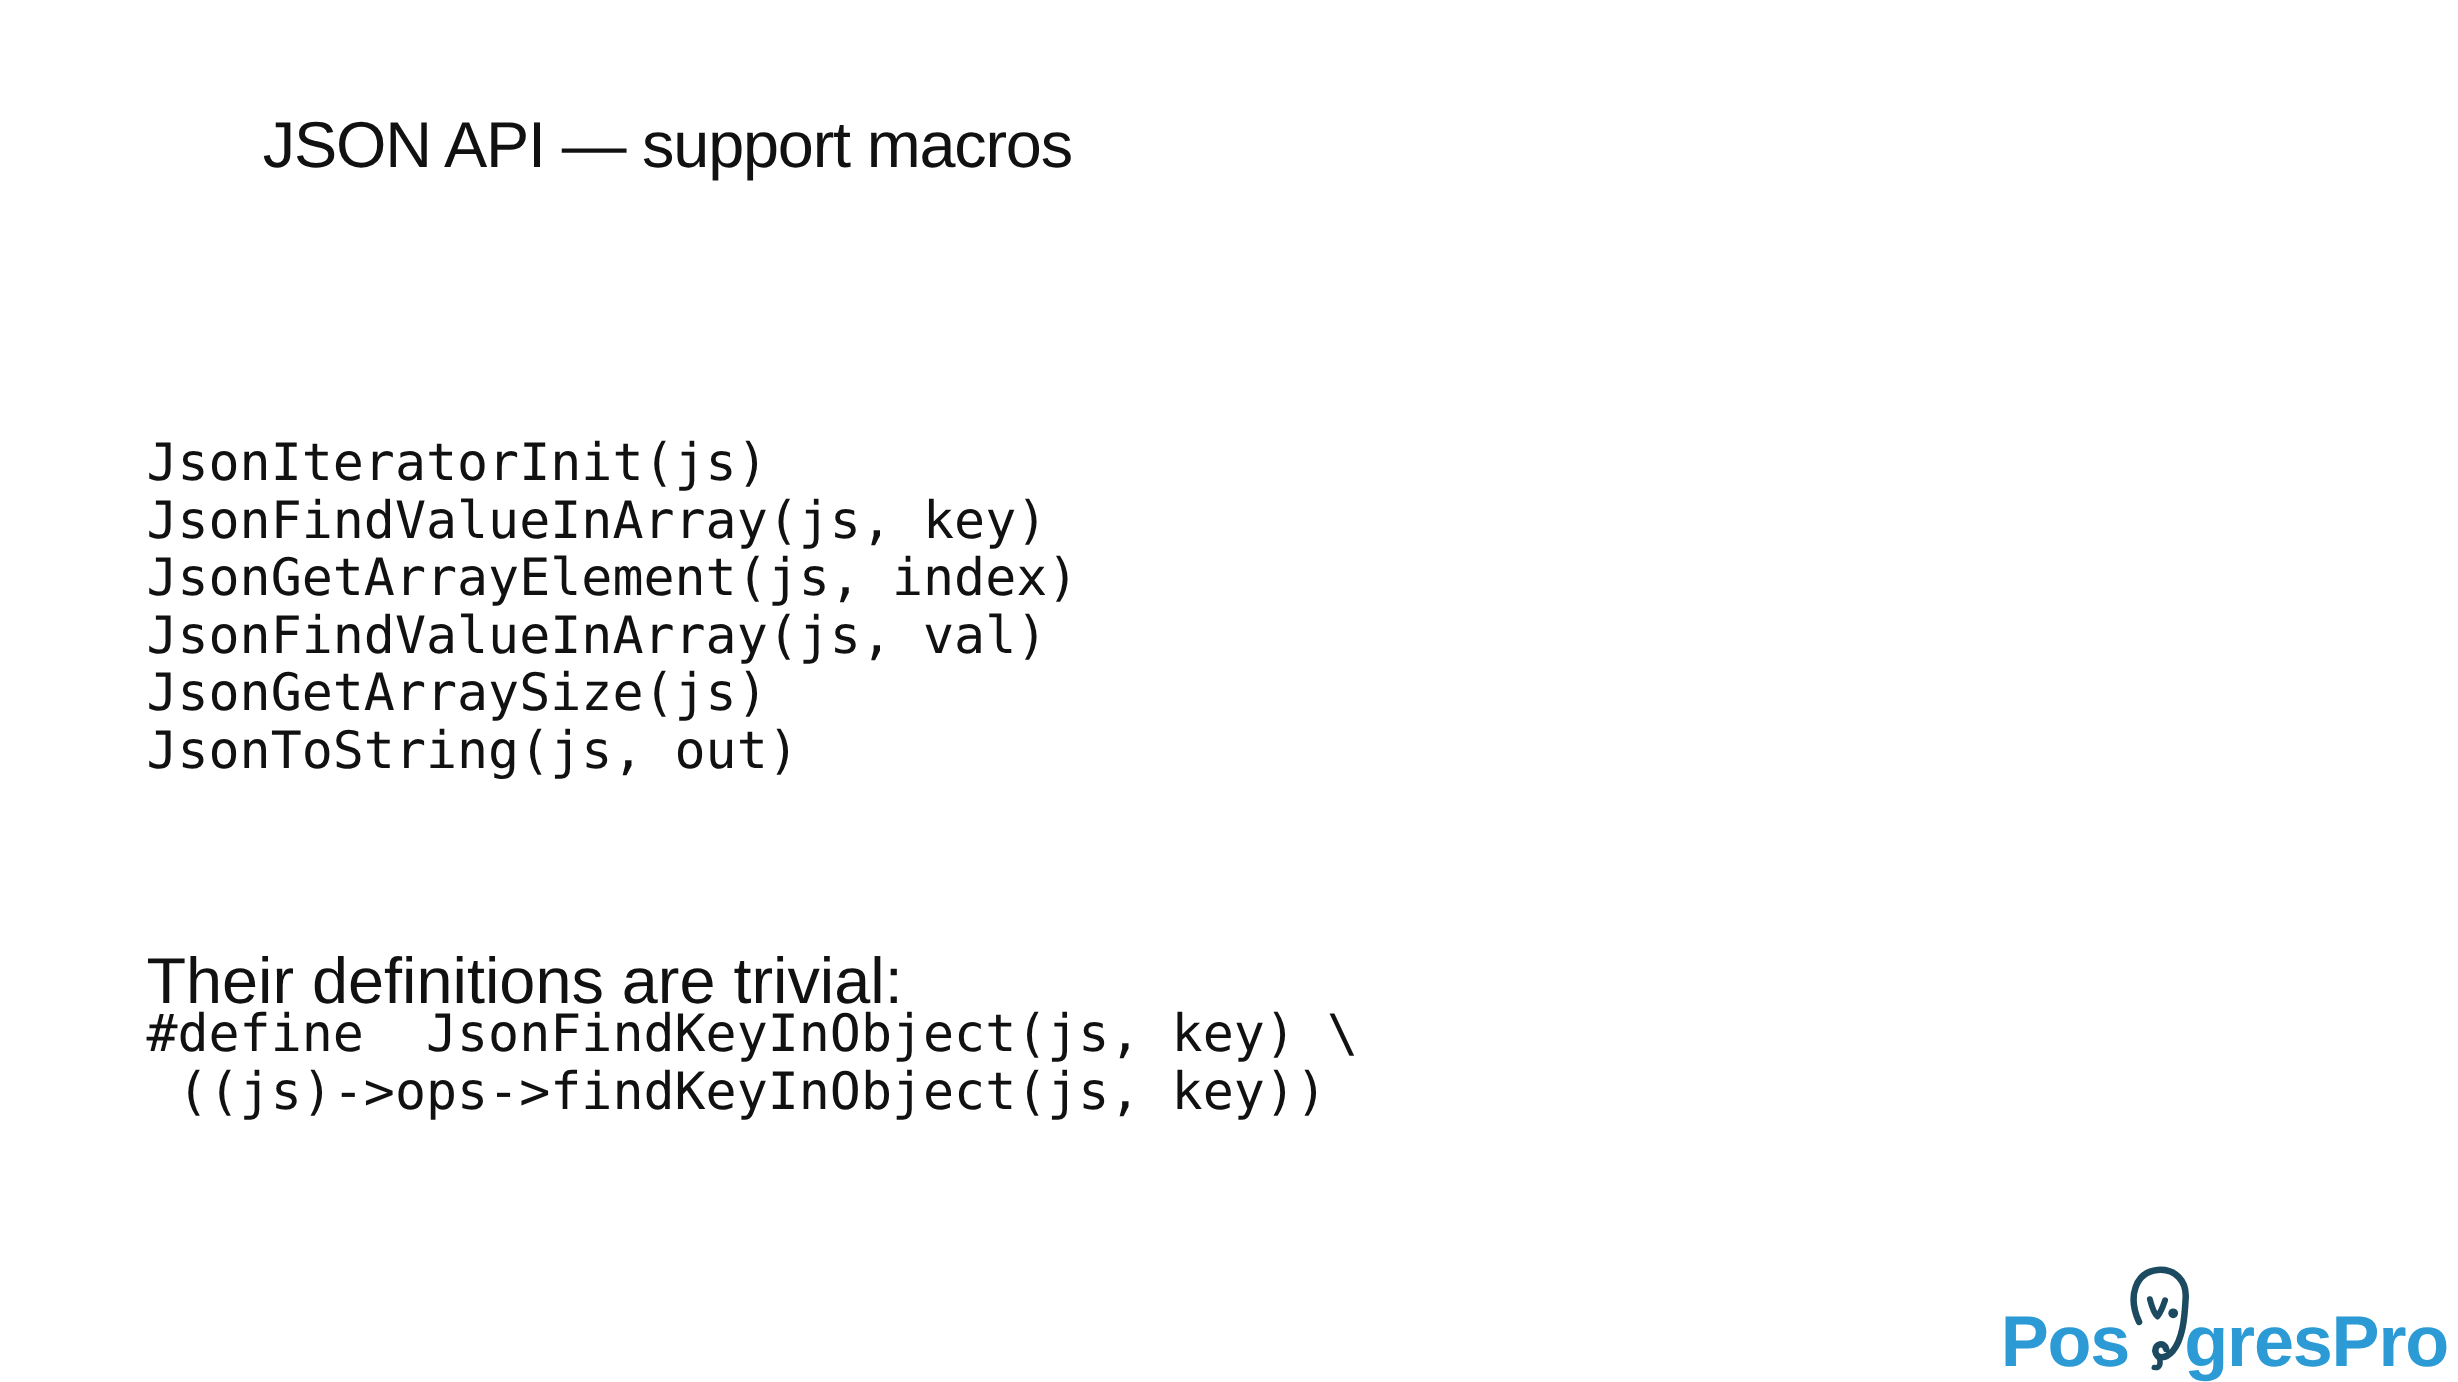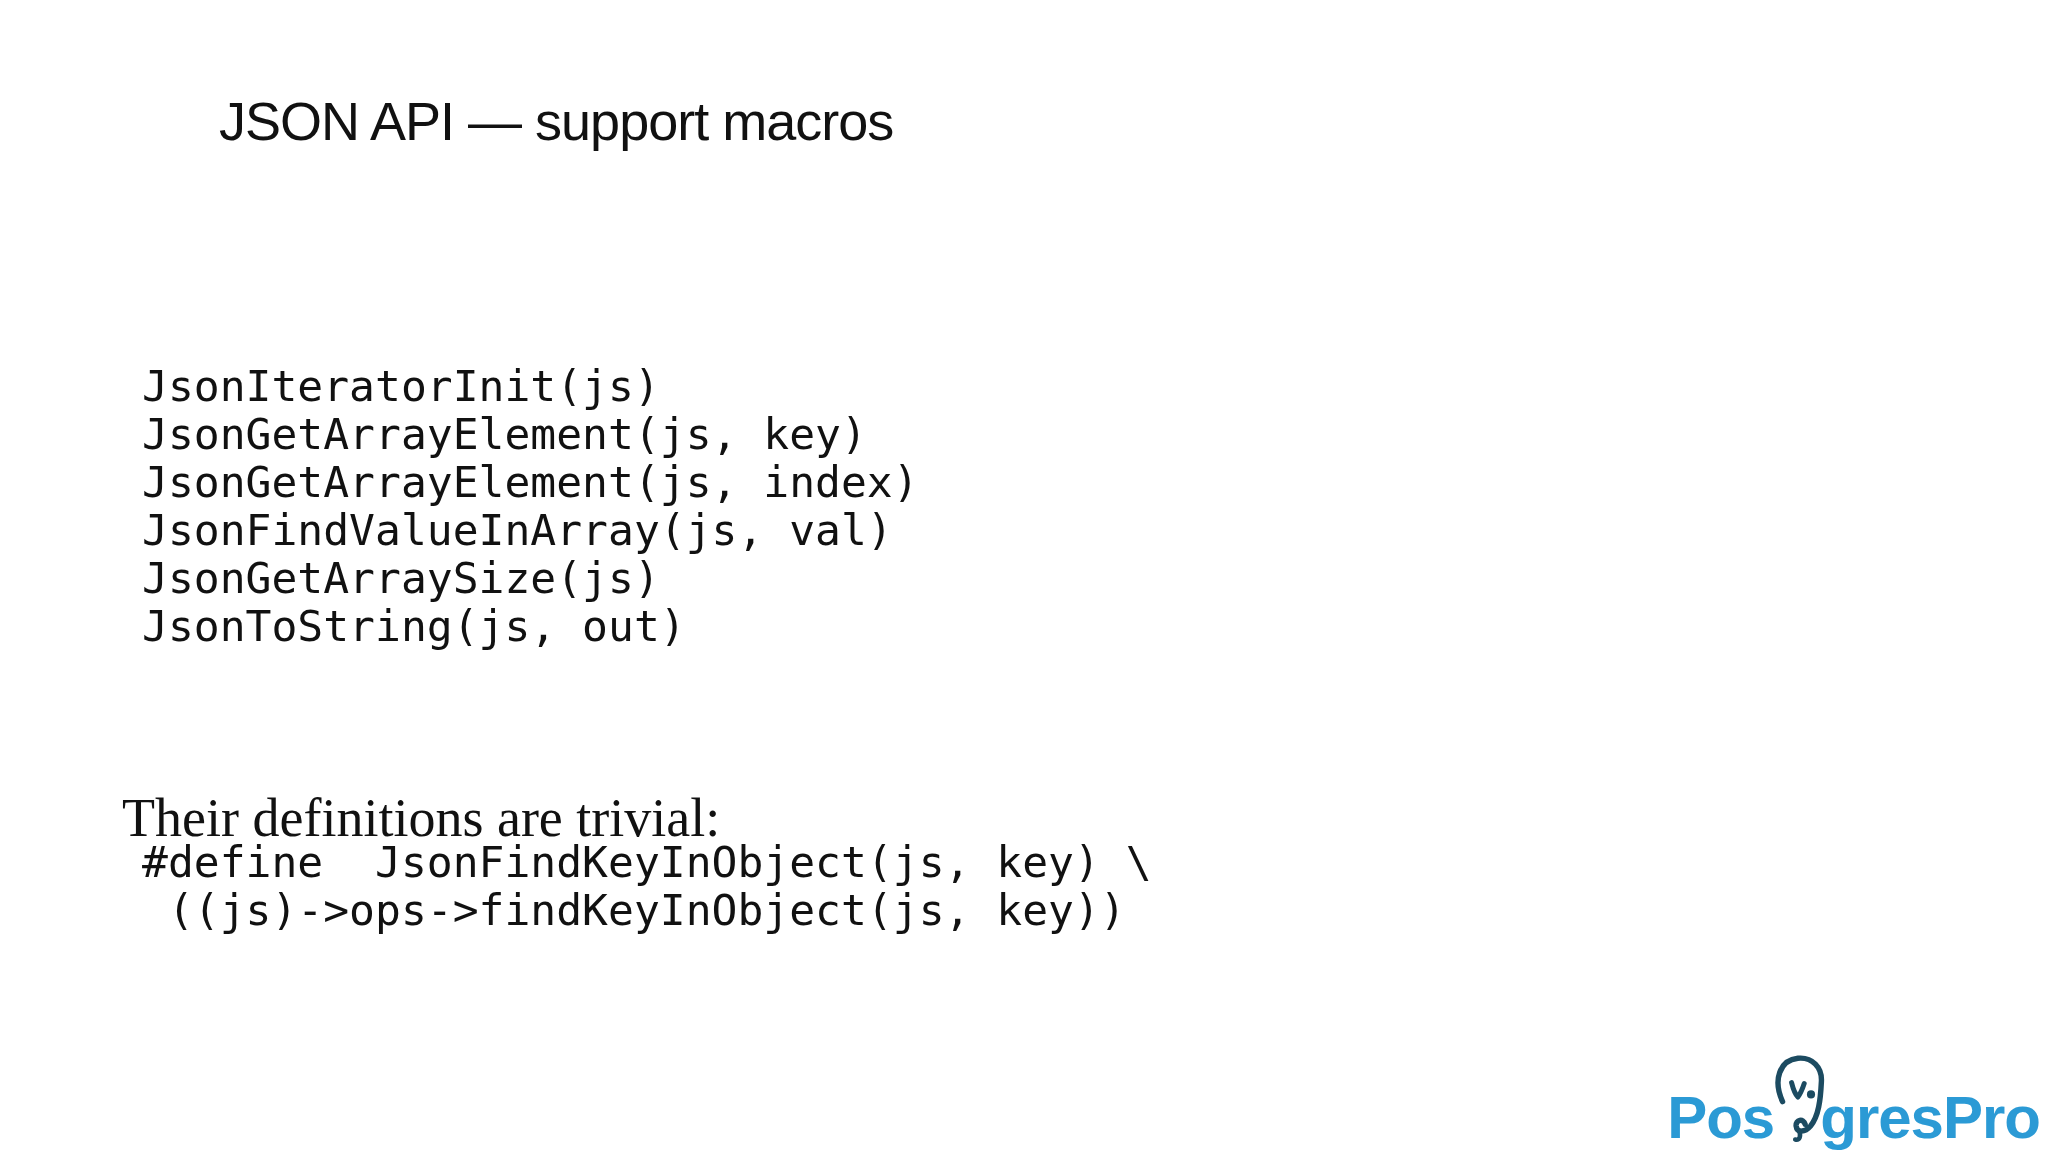--- a/index.html
+++ b/index.html
@@ -37,34 +37,32 @@
     white-space: pre;
     color: #111111;
   }
   .code-block {
     position: absolute;
     left: 122px;
     font-family: "DejaVu Sans Mono", "Liberation Mono", monospace;
     font-size: 43px;
     line-height: 48px;
     color: #111111;
-    margin-left: 20px;
   }
   .code-block.macros { top: 362px; }
   .code-block.define { top: 838px; }
   .code-line { white-space: pre; }
   .defs-heading {
     position: absolute;
     left: 122px;
     top: 733px;
     font-size: 54px;
     font-weight: 400;
     white-space: pre;
     color: #111111;
-    font-family: Liberation Serif, serif;
   }
   .logo {
     position: absolute;
     right: 8px;
     bottom: 6px;
     display: flex;
     align-items: flex-end;
   }
   .logo .word {
     font-size: 60px;
@@ -83,21 +81,21 @@
 </head>
 <body>
 
 <div class="slide">
 
   <h1 class="title">JSON API — support macros</h1>
 
 
   <div class="code-block macros">
     <div class="code-line">JsonIteratorInit(js)</div>
-    <div class="code-line">JsonGetArrayElement(js, key)</div>
+    <div class="code-line">JsonFindValueInArray(js, key)</div>
     <div class="code-line">JsonGetArrayElement(js, index)</div>
     <div class="code-line">JsonFindValueInArray(js, val)</div>
     <div class="code-line">JsonGetArraySize(js)</div>
     <div class="code-line">JsonToString(js, out)</div>
   </div>
 
   <p class="defs-heading">Their definitions are trivial:</p>
 
   <div class="code-block define">
     <div class="code-line">#define  JsonFindKeyInObject(js, key) \</div>

